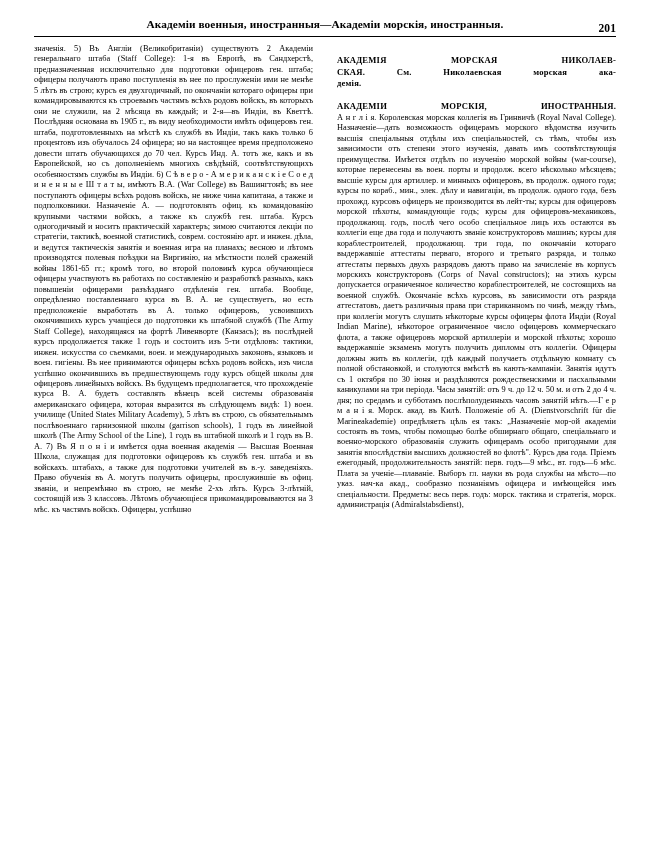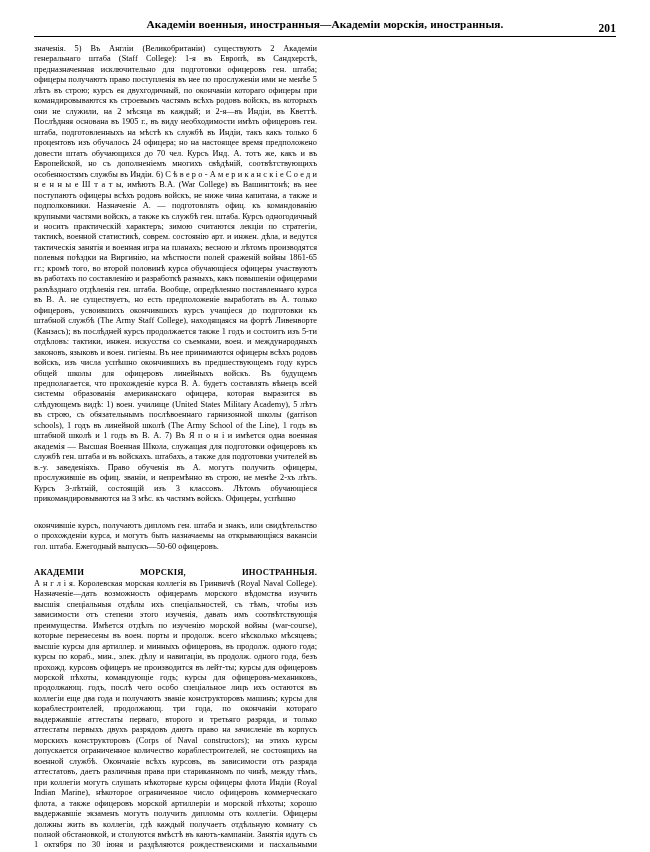--- a/index.html
+++ b/index.html
@@ -43,23 +43,22 @@
     font-weight: bold;
     font-size: 11.5px;
   }
   .head-rule {
     border-bottom: 1px solid #000;
     margin: 2px 0 7px 0;
   }
   
   .columns {
     display: flex;
-    gap: 16px;
+    gap: 24px;
     height: 790px;
-    flex-direction: column;
   }
   .col {
     width: 283px;
     font-size: 8.35px;
     line-height: 1.255;
     text-align: justify;
     hyphens: manual;
   }
   .col p {
     margin: 0;
@@ -99,24 +98,28 @@
   </div>
   <div class="head-rule"></div>
 
   <div class="columns">
 
     <div class="col">
       <p class="noindent">значенія. 5) Въ Англіи (Великобританіи) существуютъ 2 Академіи генеральнаго штаба (Staff College): 1-я въ Европѣ, въ Сандхерстѣ, предназначенная исключительно для подготовки офицеровъ ген. штаба; офицеры получаютъ право поступленія въ нее по прослуженіи ими не менѣе 5 лѣтъ въ строю; курсъ ея двухгодичный, по окончаніи котораго офицеры при командировываются къ строевымъ частямъ всѣхъ родовъ войскъ, въ которыхъ они не служили, на 2 мѣсяца въ каждый; и 2-я—въ Индіи, въ Кветтѣ. Послѣдняя основана въ 1905 г., въ виду необходимости имѣть офицеровъ ген. штаба, подготовленныхъ на мѣстѣ къ службѣ въ Индіи, такъ какъ только 6 процентовъ изъ обучалось 24 офицера; но на настоящее время предположено довести штатъ обучающихся до 70 чел. Курсъ Инд. А. тотъ же, какъ и въ Европейской, но съ дополненіемъ многихъ свѣдѣній, соотвѣтствующихъ особенностямъ службы въ Индіи. 6) С ѣ в е р о - А м е р и к а н с к і е С о е д и н е н н ы е Ш т а т ы, имѣютъ В.А. (War College) въ Вашингтонѣ; въ нее поступаютъ офицеры всѣхъ родовъ войскъ, не ниже чина капитана, а также и подполковники. Назначеніе А. — подготовлять офиц. къ командованію крупными частями войскъ, а также къ службѣ ген. штаба. Курсъ одногодичный и носитъ практическій характеръ; зимою считаются лекціи по стратегіи, тактикѣ, военной статистикѣ, соврем. состоянію арт. и инжен. дѣла, и ведутся тактическія занятія и военная игра на планахъ; весною и лѣтомъ производятся полевыя поѣздки на Виргинію, на мѣстности полей сраженій войны 1861-65 гг.; кромѣ того, во второй половинѣ курса обучающіеся офицеры участвуютъ въ работахъ по составленію и разработкѣ разныхъ, какъ повышеніи офицерами разъѣзднаго отдѣленія ген. штаба. Вообще, опредѣленно поставленнаго курса въ В. А. не существуетъ, но есть предположеніе выработать въ А. только офицеровъ, усвоившихъ окончившихъ курсъ учащіеся до подготовки къ штабной службѣ (The Army Staff College), находящаяся на фортѣ Ливенворте (Канзасъ); въ послѣдней курсъ продолжается также 1 годъ и состоитъ изъ 5-ти отдѣловъ: тактики, инжен. искусства со съемками, воен. и международныхъ законовъ, языковъ и воен. гигіены. Въ нее принимаются офицеры всѣхъ родовъ войскъ, изъ числа успѣшно окончившихъ въ предшествующемъ году курсъ общей школы для офицеровъ линейныхъ войскъ. Въ будущемъ предполагается, что прохожденіе курса В. А. будетъ составлять вѣнецъ всей системы образованія американскаго офицера, которая выразится въ слѣдующемъ видѣ: 1) воен. училище (United States Military Academy), 5 лѣтъ въ строю, съ обязательнымъ послѣвоеннаго гарнизонной школы (garrison schools), 1 годъ въ линейной школѣ (The Army School of the Line), 1 годъ въ штабной школѣ и 1 годъ въ В. А. 7) Въ Я п о н і и имѣется одна военная академія — Высшая Военная Школа, служащая для подготовки офицеровъ къ службѣ ген. штаба и въ войскахъ. штабахъ, а также для подготовки учителей въ в.-у. заведеніяхъ. Право обученія въ А. могутъ получить офицеры, прослужившіе въ офиц. званіи, и непремѣнно въ строю, не менѣе 2-хъ лѣтъ. Курсъ 3-лѣтній, состоящій изъ 3 классовъ. Лѣтомъ обучающіеся прикомандировываются на 3 мѣс. къ частямъ войскъ. Офицеры, успѣшно</p>
     </div>
 
     <div class="col">
-      <p class="noindent">окончившіе курсъ, получаютъ дипломъ ген. штаба и знакъ, или свидѣтельство о прохожденіи курса, и могутъ быть назначаемы на открывающіяся вакансіи гол. штаба. Ежегодный выпускъ—50-60 офицеровъ.</p>
 
       <div class="gap-sm"></div>
 
+      <div>
+        <div class="entry-head spread">АКАДЕМІЯ МОРСКАЯ НИКОЛАЕВ-</div>
+        <div class="entry-head spread" style="margin-top:0">СКАЯ. См. Николаевская морская ака-</div>
+        <div class="entry-head left" style="margin-top:0">демія.</div>
+      </div>
 
       <div class="gap-sm"></div>
 
       <div>
         <div class="entry-head spread">АКАДЕМІИ МОРСКІЯ, ИНОСТРАННЫЯ.</div>
         <p class="noindent">А н г л і я. Королевская морская коллегія въ Гринвичѣ (Royal Naval College). Назначеніе—дать возможность офицерамъ морского вѣдомства изучить высшія спеціальныя отдѣлы ихъ спеціальностей, съ тѣмъ, чтобы изъ зависимости отъ степени этого изученія, давать имъ соотвѣтствующія преимущества. Имѣется отдѣлъ по изученію морской войны (war-course), которые перенесены въ воен. порты и продолж. всего нѣсколько мѣсяцевъ; высшіе курсы для артиллер. и минныхъ офицеровъ, въ продолж. одного года; курсы по кораб., мин., элек. дѣлу и навигаціи, въ продолж. одного года, безъ прохожд. курсовъ офицеръ не производится въ лейт-ты; курсы для офицеровъ морской пѣхоты, командующіе годъ; курсы для офицеровъ-механиковъ, продолжающ. годъ, послѣ чего особо спеціальное лицъ ихъ остаются въ коллегіи еще два года и получаютъ званіе конструкторовъ машинъ; курсы для кораблестроителей, продолжающ. три года, по окончаніи котораго выдержавшіе аттестаты перваго, второго и третьяго разряда, и только аттестаты первыхъ двухъ разрядовъ даютъ право на зачисленіе въ корпусъ морскихъ конструкторовъ (Corps of Naval constructors); на этихъ курсы допускается ограниченное количество кораблестроителей, не состоящихъ на военной службѣ. Окончаніе всѣхъ курсовъ, въ зависимости отъ разряда аттестатовъ, даетъ различныя права при стариканномъ по чинѣ, между тѣмъ, при коллегіи могутъ слушать нѣкоторые курсы офицеры флота Индіи (Royal Indian Marine), нѣкоторое ограниченное число офицеровъ коммерческаго флота, а также офицеровъ морской артиллеріи и морской пѣхоты; хорошо выдержавшіе экзаменъ могутъ получить дипломы отъ коллегіи. Офицеры должны жить въ коллегіи, гдѣ каждый получаетъ отдѣльную комнату съ полной обстановкой, и столуются вмѣстѣ въ каютъ-кампаніи. Занятія идутъ съ 1 октября по 30 іюня и раздѣляются рождественскими и пасхальными каникулами на три періода. Часы занятій: отъ 9 ч. до 12 ч. 50 м. и отъ 2 до 4 ч. дня; по средамъ и субботамъ послѣполуденныхъ часовъ занятій нѣтъ.—Г е р м а н і я. Морск. акад. въ Килѣ. Положеніе об А. (Dienstvorschrift für die Marineakademie) опредѣляетъ цѣль ея такъ: „Назначеніе мор-ой академіи состоять въ томъ, чтобы помощью болѣе обширнаго общаго, спеціальнаго и военно-морского образованія служить офицерамъ особо пригодными для занятія впослѣдствіи высшихъ должностей во флотѣ". Курсъ два года. Пріемъ ежегодный, продолжительность занятій: перв. годъ—9 мѣс., вт. годъ—6 мѣс. Плата за ученіе—плаваніе. Выборъ гл. науки въ рода службы на мѣсто—по указ. нач-ка акад., сообразно познаніямъ офицера и имѣющейся имъ спеціальности. Предметы: весь перв. годъ: морск. тактика и стратегія, морск. администрація (Admiralstabsdienst),</p>
       </div>
     </div>
 
   </div>

